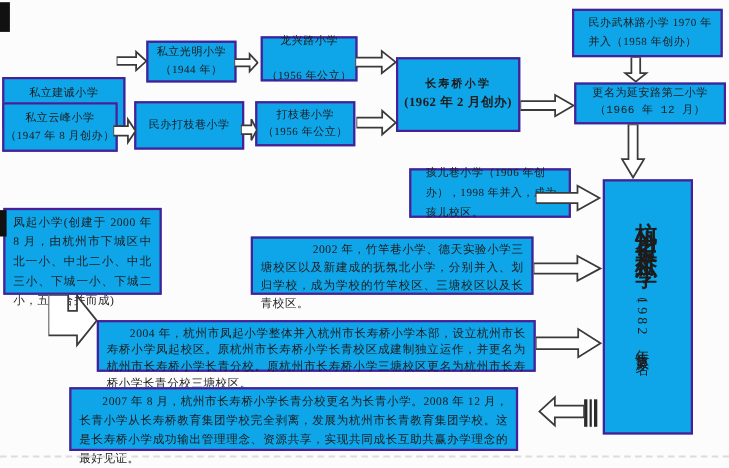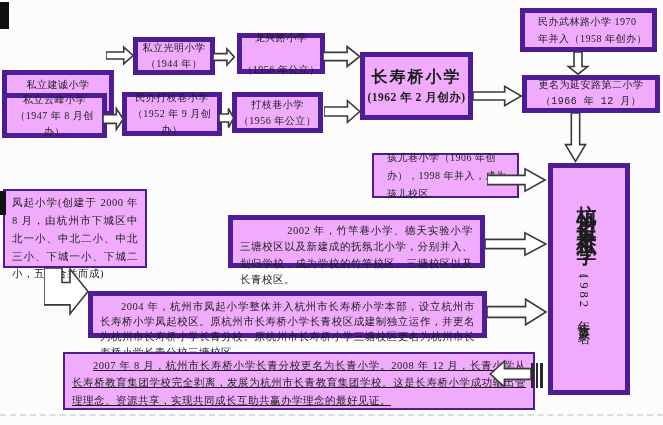--- a/index.html
+++ b/index.html
@@ -3,33 +3,33 @@
 <meta charset="utf-8">
 <style>
   html,body{margin:0;padding:0;background:#ffffff;}
   #canvas{
     position:relative;width:663px;height:425px;overflow:hidden;
     background:#fcfcfc;
     font-family:"Liberation Serif","DejaVu Serif",serif;
     color:#1c1c1c;
   }
   .node{
-    position:absolute;background:#f0abfc;border:5px solid #4c1d95;
+    position:absolute;background:#0ea5e9;border:2px solid #4c1d95;
     box-sizing:border-box;display:flex;flex-direction:column;
     justify-content:center;align-items:center;text-align:center;
     font-size:10px;line-height:1.6;letter-spacing:0.5px;
   }
   .node.thick{border-width:2px;}
   .para{
     justify-content:flex-start;align-items:stretch;text-align:justify;
     padding:3px 7px;font-size:10.5px;line-height:1.55;
   }
   .para .txt{text-indent:2em;width:100%;}
   .para .txt.bigindent{text-indent:4.5em;}
-  .mainbox .t1{font-size:16px;font-weight:bold;letter-spacing:2px;line-height:1.4;text-align:right;}
+  .mainbox .t1{font-size:10px;font-weight:bold;letter-spacing:2px;line-height:1.4;text-align:right;}
   .mainbox .t2{font-size:11.5px;font-weight:bold;line-height:1.6;}
   .vbox{
     writing-mode:vertical-rl;justify-content:flex-start;align-items:center;
     flex-direction:row;padding:14px 10px 8px 6px;
   }
   .vbox .vtitle{font-size:20px;font-weight:bold;letter-spacing:6px;padding-top:6px;}
   .vbox .vsub{font-size:12.5px;letter-spacing:3px;padding-top:34px;margin-right:6px;}
   .arrow{position:absolute;}
   .arrow svg{display:block;width:100%;height:100%;}
   .arrow polygon{fill:#ffffff;stroke:#3a3a3a;stroke-width:1.6;vector-effect:non-scaling-stroke;}
@@ -56,21 +56,20 @@
     <div>龙兴路小学</div>
     <div>（1956 年公立）</div>
   </div>
 
   <div class="node" style="left:2px;top:93px;width:105px;height:45px;">
     <div>私立云峰小学</div>
     <div>（1947 年 8 月创办）</div>
   </div>
   <div class="node" style="left:122px;top:92px;width:100px;height:44px;">
     <div>民办打枝巷小学</div>
-    <div>（1952 年 9 月创办）</div>
   </div>
   <div class="node" style="left:232px;top:92px;width:91px;height:41px;">
     <div>打枝巷小学</div>
     <div>（1956 年公立）</div>
   </div>
 
   <div class="node mainbox" style="left:360px;top:52px;width:113px;height:68px;">
     <div class="t1">长寿桥小学</div>
     <div class="t2">(1962 年 2 月创办)</div>
   </div>
@@ -97,21 +96,21 @@
   </div>
 
   <div class="node para" style="left:228px;top:215px;width:257px;height:53px;">
     <div class="txt bigindent">2002 年，竹竿巷小学、德天实验小学三塘校区以及新建成的抚氛北小学，分别并入、划归学校，成为学校的竹竿校区、三塘校区以及长青校区。</div>
   </div>
 
   <div class="node para" style="left:88px;top:291px;width:399px;height:47px;line-height:1.45;">
     <div class="txt">2004 年，杭州市凤起小学整体并入杭州市长寿桥小学本部，设立杭州市长寿桥小学凤起校区。原杭州市长寿桥小学长青校区成建制独立运作，并更名为杭州市长寿桥小学长青分校。原杭州市长寿桥小学三塘校区更名为杭州市长寿桥小学长青分校三塘校区。</div>
   </div>
 
-  <div class="node thick para" style="left:63px;top:352px;width:472px;height:58px;line-height:1.65;text-decoration:underline;">
+  <div class="node thick para" style="left:63px;top:352px;width:408px;height:58px;line-height:1.65;">
     <div class="txt">2007 年 8 月，杭州市长寿桥小学长青分校更名为长青小学。2008 年 12 月，长青小学从长寿桥教育集团学校完全剥离，发展为杭州市长青教育集团学校。这是长寿桥小学成功输出管理理念、资源共享，实现共同成长互助共赢办学理念的最好见证。</div>
   </div>
 
   <div class="arrow" style="left:106px;top:45px;width:28px;height:21px;">
     <svg viewBox="0 0 60 30" preserveAspectRatio="none">
         <polygon points="0,10 38,10 38,3 58,15 38,27 38,20 0,20"></polygon>
       </svg>
   </div>
   <div class="arrow" style="left:213px;top:47px;width:22px;height:20px;">
     <svg viewBox="0 0 60 30" preserveAspectRatio="none">

